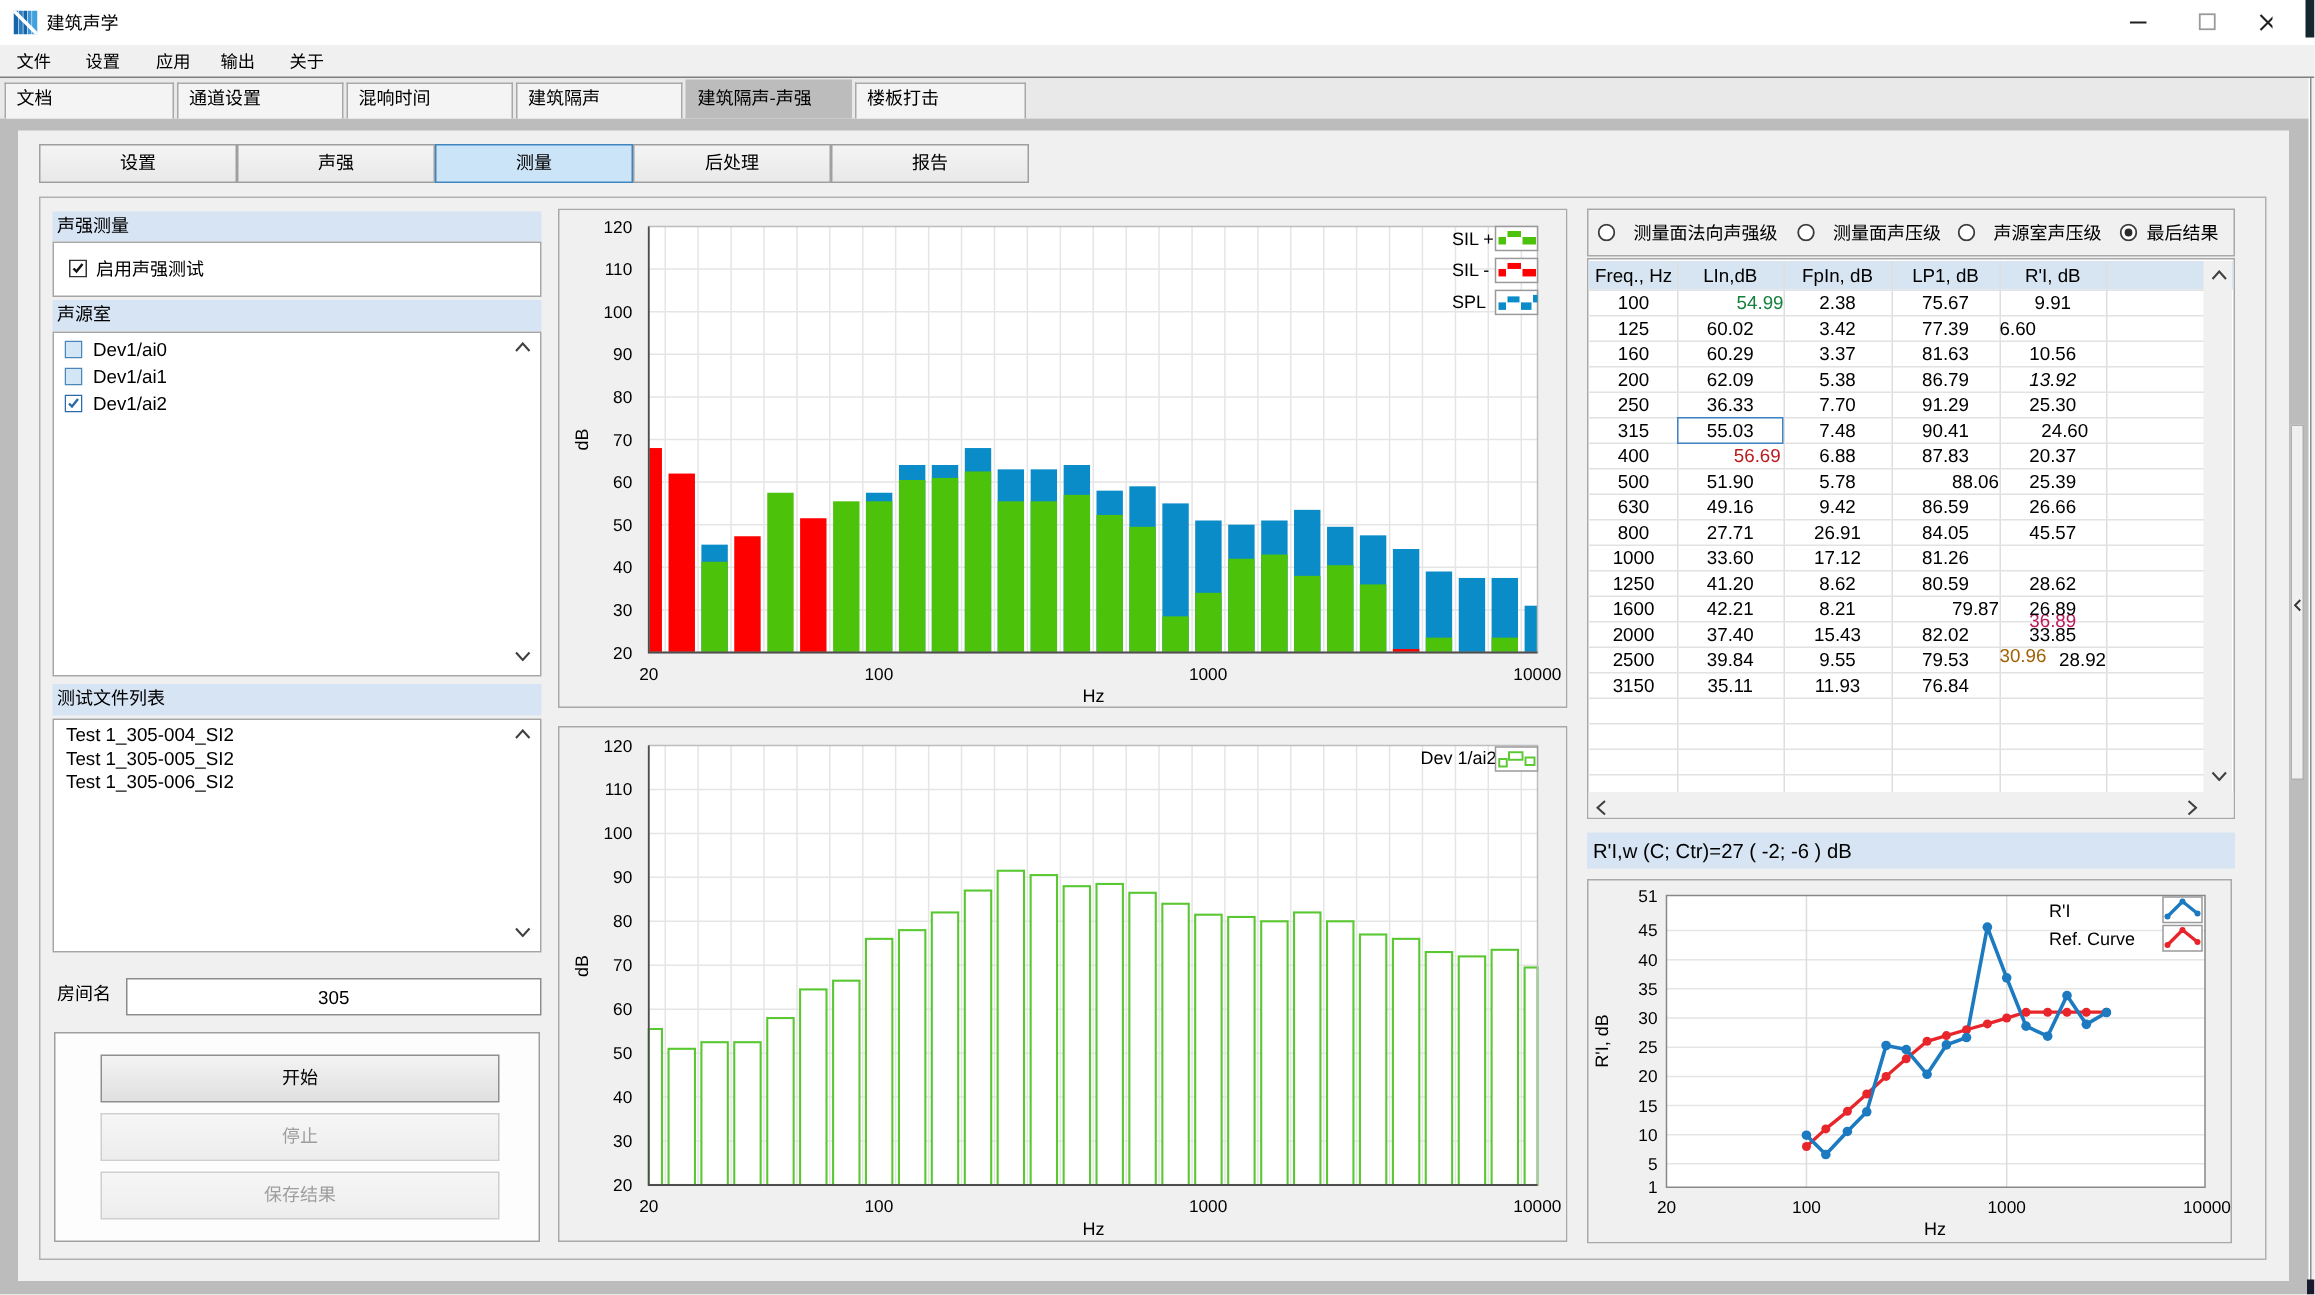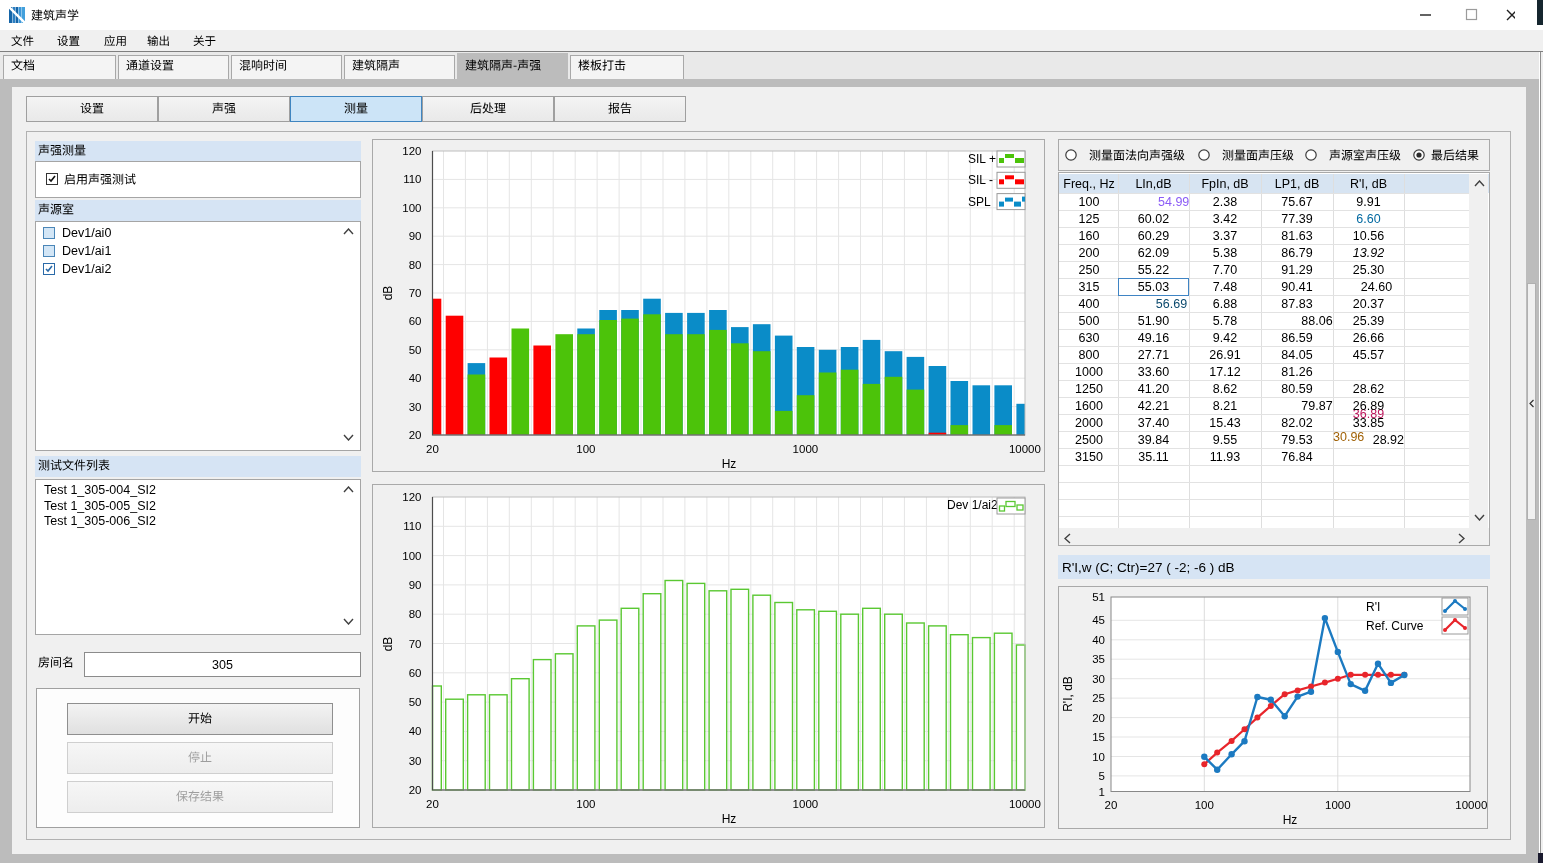--- a/index.html
+++ b/index.html
@@ -694,51 +694,51 @@
 <div style="position:absolute;left:1059px;top:380px;width:412px;height:1px;background:#e2e2e2"></div>
 <div style="position:absolute;left:1059px;top:397px;width:412px;height:1px;background:#e2e2e2"></div>
 <div style="position:absolute;left:1059px;top:414px;width:412px;height:1px;background:#e2e2e2"></div>
 <div style="position:absolute;left:1059px;top:431px;width:412px;height:1px;background:#e2e2e2"></div>
 <div style="position:absolute;left:1059px;top:448px;width:412px;height:1px;background:#e2e2e2"></div>
 <div style="position:absolute;left:1059px;top:465px;width:412px;height:1px;background:#e2e2e2"></div>
 <div style="position:absolute;left:1059px;top:482px;width:412px;height:1px;background:#e2e2e2"></div>
 <div style="position:absolute;left:1059px;top:499px;width:412px;height:1px;background:#e2e2e2"></div>
 <div style="position:absolute;left:1059px;top:516px;width:412px;height:1px;background:#e2e2e2"></div>
 <div style="position:absolute;left:1060px;top:195px;width:58px;font-size:12.5px;color:#000;text-align:center;white-space:nowrap;">100</div>
-<div style="position:absolute;left:1118px;top:195px;width:71px;font-size:12.5px;color:#8b5cf6;text-align:left;white-space:nowrap;margin-left:40px;">54.99</div>
+<div style="position:absolute;left:1118px;top:195px;width:71px;font-size:12.5px;color:#15803d;text-align:right;white-space:nowrap;">54.99</div>
 <div style="position:absolute;left:1189px;top:195px;width:72px;font-size:12.5px;color:#000;text-align:center;white-space:nowrap;">2.38</div>
 <div style="position:absolute;left:1261px;top:195px;width:72px;font-size:12.5px;color:#000;text-align:center;white-space:nowrap;">75.67</div>
 <div style="position:absolute;left:1333px;top:195px;width:71px;font-size:12.5px;color:#000;text-align:center;white-space:nowrap;">9.91</div>
 <div style="position:absolute;left:1060px;top:212px;width:58px;font-size:12.5px;color:#000;text-align:center;white-space:nowrap;">125</div>
 <div style="position:absolute;left:1118px;top:212px;width:71px;font-size:12.5px;color:#000;text-align:center;white-space:nowrap;">60.02</div>
 <div style="position:absolute;left:1189px;top:212px;width:72px;font-size:12.5px;color:#000;text-align:center;white-space:nowrap;">3.42</div>
 <div style="position:absolute;left:1261px;top:212px;width:72px;font-size:12.5px;color:#000;text-align:center;white-space:nowrap;">77.39</div>
-<div style="position:absolute;left:1333px;top:212px;width:71px;font-size:12.5px;color:#0369a1;text-align:center;white-space:nowrap;">6.60</div>
+<div style="position:absolute;left:1333px;top:212px;width:71px;font-size:12.5px;color:#000000;text-align:left;white-space:nowrap;">6.60</div>
 <div style="position:absolute;left:1060px;top:229px;width:58px;font-size:12.5px;color:#000;text-align:center;white-space:nowrap;">160</div>
 <div style="position:absolute;left:1118px;top:229px;width:71px;font-size:12.5px;color:#000;text-align:center;white-space:nowrap;">60.29</div>
 <div style="position:absolute;left:1189px;top:229px;width:72px;font-size:12.5px;color:#000;text-align:center;white-space:nowrap;">3.37</div>
 <div style="position:absolute;left:1261px;top:229px;width:72px;font-size:12.5px;color:#000;text-align:center;white-space:nowrap;">81.63</div>
 <div style="position:absolute;left:1333px;top:229px;width:71px;font-size:12.5px;color:#000;text-align:center;white-space:nowrap;">10.56</div>
 <div style="position:absolute;left:1060px;top:246px;width:58px;font-size:12.5px;color:#000;text-align:center;white-space:nowrap;">200</div>
 <div style="position:absolute;left:1118px;top:246px;width:71px;font-size:12.5px;color:#000;text-align:center;white-space:nowrap;">62.09</div>
 <div style="position:absolute;left:1189px;top:246px;width:72px;font-size:12.5px;color:#000;text-align:center;white-space:nowrap;">5.38</div>
 <div style="position:absolute;left:1261px;top:246px;width:72px;font-size:12.5px;color:#000;text-align:center;white-space:nowrap;">86.79</div>
 <div style="position:absolute;left:1333px;top:246px;width:71px;font-size:12.5px;color:#000;text-align:center;white-space:nowrap;font-style:italic;">13.92</div>
 <div style="position:absolute;left:1060px;top:263px;width:58px;font-size:12.5px;color:#000;text-align:center;white-space:nowrap;">250</div>
-<div style="position:absolute;left:1118px;top:263px;width:71px;font-size:12.5px;color:#000;text-align:center;white-space:nowrap;">55.22</div>
+<div style="position:absolute;left:1118px;top:263px;width:71px;font-size:12.5px;color:#000;text-align:center;white-space:nowrap;">36.33</div>
 <div style="position:absolute;left:1189px;top:263px;width:72px;font-size:12.5px;color:#000;text-align:center;white-space:nowrap;">7.70</div>
 <div style="position:absolute;left:1261px;top:263px;width:72px;font-size:12.5px;color:#000;text-align:center;white-space:nowrap;">91.29</div>
 <div style="position:absolute;left:1333px;top:263px;width:71px;font-size:12.5px;color:#000;text-align:center;white-space:nowrap;">25.30</div>
 <div style="position:absolute;left:1060px;top:280px;width:58px;font-size:12.5px;color:#000;text-align:center;white-space:nowrap;">315</div>
 <div style="position:absolute;left:1118px;top:280px;width:71px;font-size:12.5px;color:#000;text-align:center;white-space:nowrap;">55.03</div>
 <div style="position:absolute;left:1189px;top:280px;width:72px;font-size:12.5px;color:#000;text-align:center;white-space:nowrap;">7.48</div>
 <div style="position:absolute;left:1261px;top:280px;width:72px;font-size:12.5px;color:#000;text-align:center;white-space:nowrap;">90.41</div>
 <div style="position:absolute;left:1333px;top:280px;width:71px;font-size:12.5px;color:#000;text-align:center;white-space:nowrap;padding-left:16px;">24.60</div>
 <div style="position:absolute;left:1060px;top:297px;width:58px;font-size:12.5px;color:#000;text-align:center;white-space:nowrap;">400</div>
-<div style="position:absolute;left:1118px;top:297px;width:71px;font-size:12.5px;color:#0c4a6e;text-align:center;white-space:nowrap;padding-left:36px;">56.69</div>
+<div style="position:absolute;left:1118px;top:297px;width:71px;font-size:12.5px;color:#b91c1c;text-align:center;white-space:nowrap;padding-left:36px;">56.69</div>
 <div style="position:absolute;left:1189px;top:297px;width:72px;font-size:12.5px;color:#000;text-align:center;white-space:nowrap;">6.88</div>
 <div style="position:absolute;left:1261px;top:297px;width:72px;font-size:12.5px;color:#000;text-align:center;white-space:nowrap;">87.83</div>
 <div style="position:absolute;left:1333px;top:297px;width:71px;font-size:12.5px;color:#000;text-align:center;white-space:nowrap;">20.37</div>
 <div style="position:absolute;left:1060px;top:314px;width:58px;font-size:12.5px;color:#000;text-align:center;white-space:nowrap;">500</div>
 <div style="position:absolute;left:1118px;top:314px;width:71px;font-size:12.5px;color:#000;text-align:center;white-space:nowrap;">51.90</div>
 <div style="position:absolute;left:1189px;top:314px;width:72px;font-size:12.5px;color:#000;text-align:center;white-space:nowrap;">5.78</div>
 <div style="position:absolute;left:1261px;top:314px;width:72px;font-size:12.5px;color:#000;text-align:center;white-space:nowrap;margin-left:20px;">88.06</div>
 <div style="position:absolute;left:1333px;top:314px;width:71px;font-size:12.5px;color:#000;text-align:center;white-space:nowrap;">25.39</div>
 <div style="position:absolute;left:1060px;top:331px;width:58px;font-size:12.5px;color:#000;text-align:center;white-space:nowrap;">630</div>
 <div style="position:absolute;left:1118px;top:331px;width:71px;font-size:12.5px;color:#000;text-align:center;white-space:nowrap;">49.16</div>

